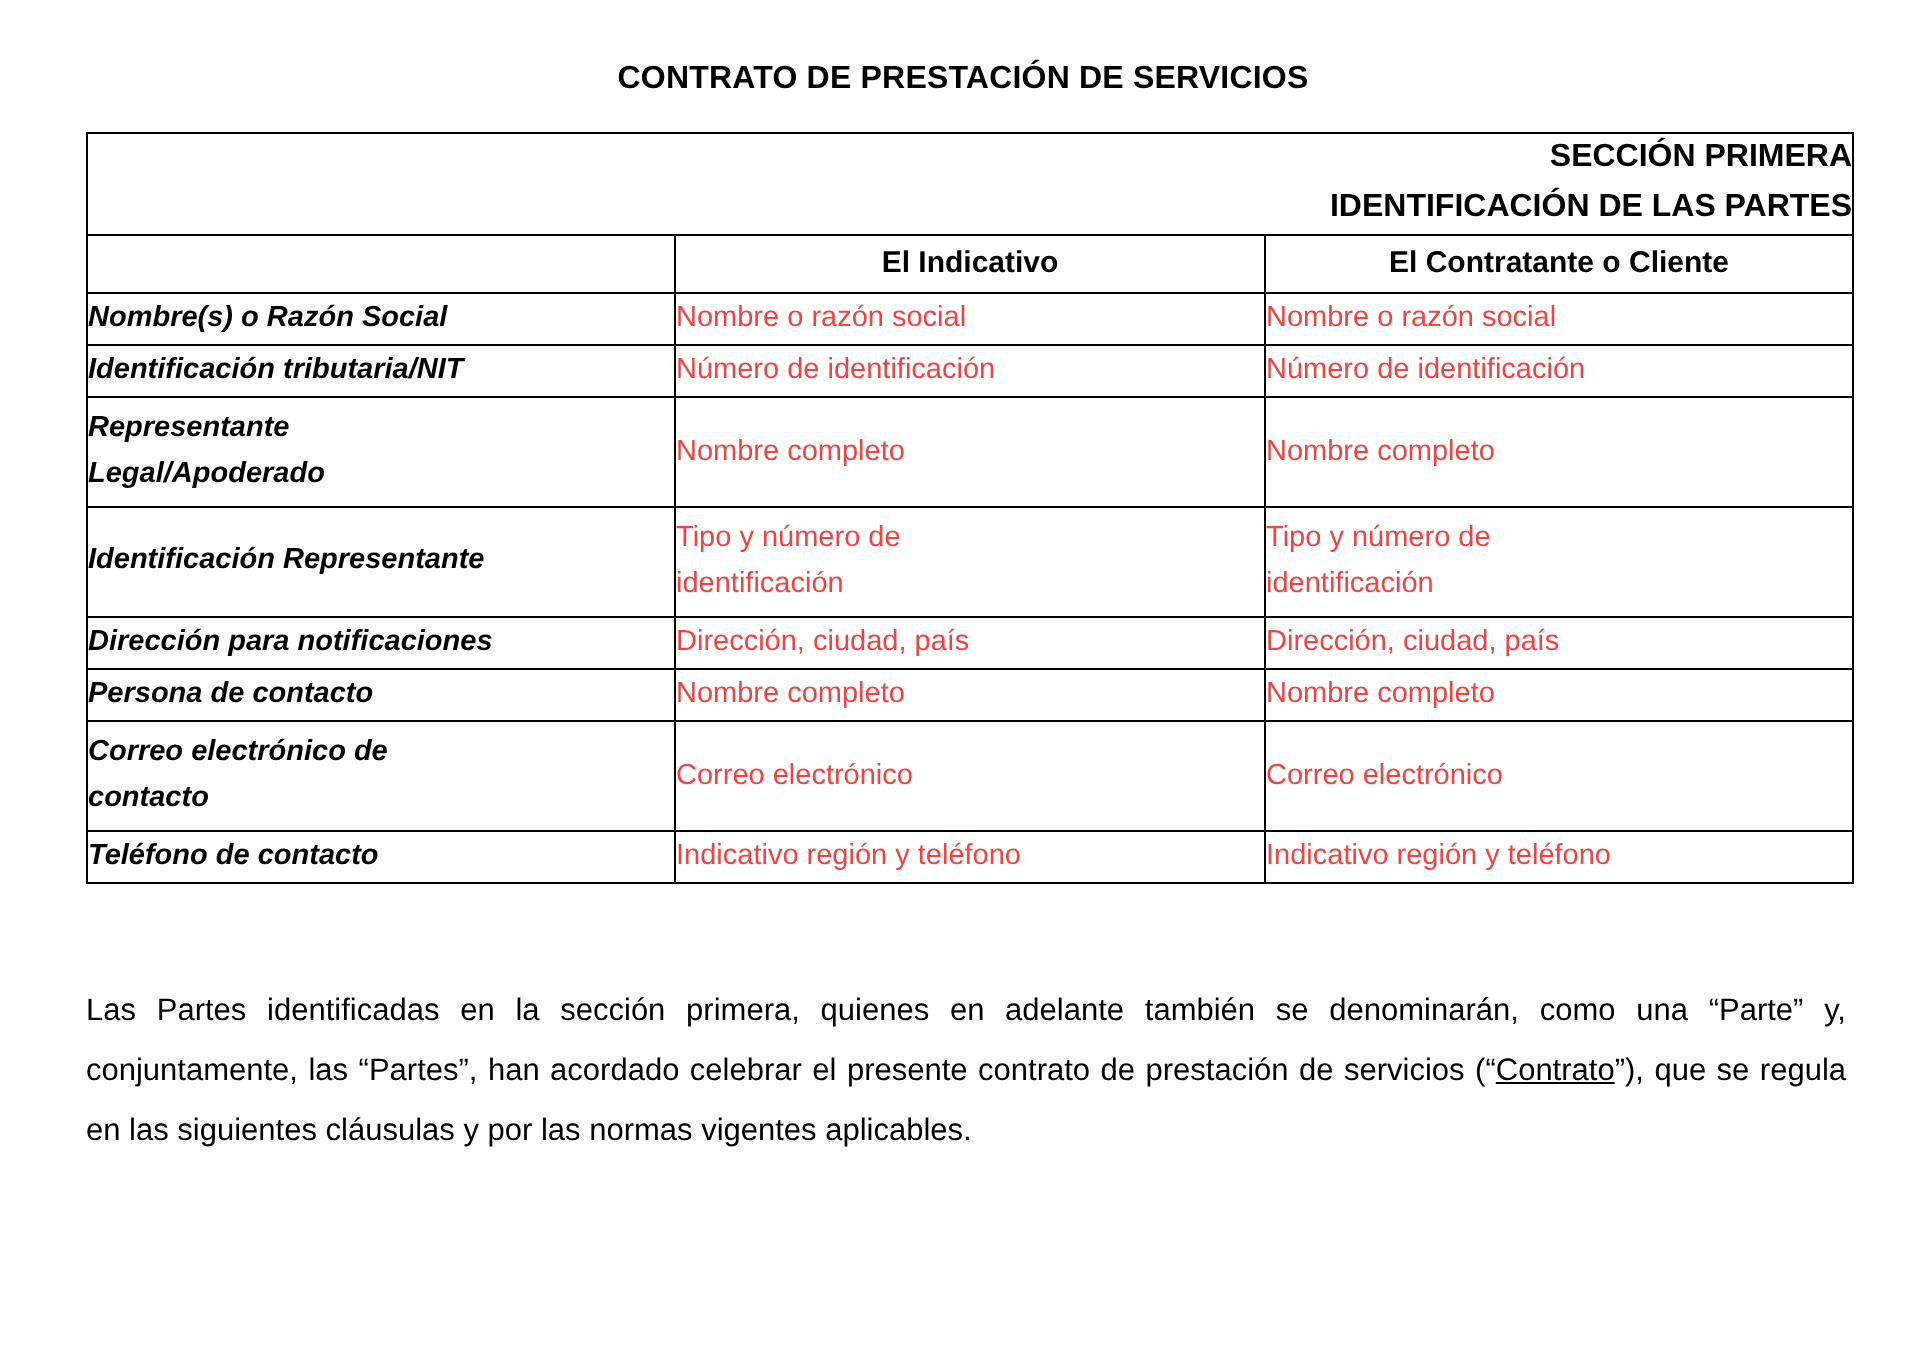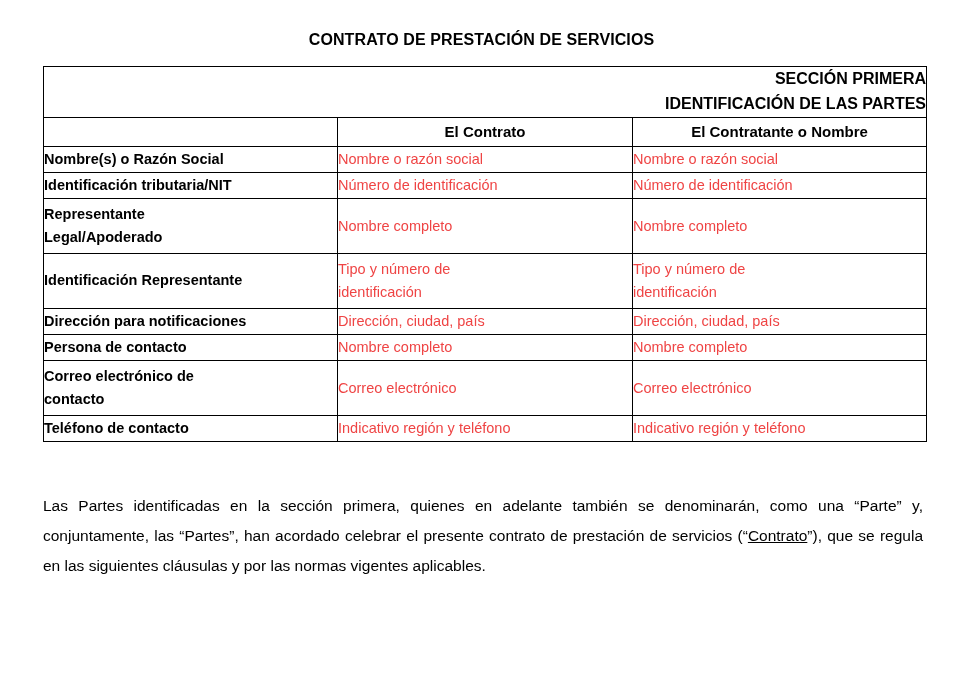--- a/index.html
+++ b/index.html
@@ -85,21 +85,21 @@
   }
 
   
   td.row-label {
     font-weight: bold;
     font-size: 14.5px;
     text-align: left;
     padding: 3px 8px 4px 10px;
     line-height: 1.6;
   }
-  td.row-label .ln { display: block; }
+  td.row-label .ln { display: block; font-style: italic; }
 
   
   td.value {
     color: #ef4444;
     font-size: 14.5px;
     font-weight: normal;
     text-align: left;
     padding: 3px 8px 4px 9px;
     line-height: 1.55;
   }
@@ -142,22 +142,22 @@
       </colgroup>
       <thead>
         <tr>
           <th class="section-banner" colspan="3">
             <span class="ln">SECCIÓN PRIMERA</span>
             <span class="ln">IDENTIFICACIÓN DE LAS PARTES</span>
           </th>
         </tr>
         <tr>
           <th class="col-head blank"></th>
-          <th class="col-head">El Contrato</th>
-          <th class="col-head">El Contratante o Nombre</th>
+          <th class="col-head">El Indicativo</th>
+          <th class="col-head">El Contratante o Cliente</th>
         </tr>
       </thead>
       <tbody id="parties-body">
           <tr class="r-single">
             <td class="row-label">
               <span class="ln">Nombre(s) o Razón Social</span>
             </td>
             <td class="value">
               <span class="ln">Nombre o razón social</span>
             </td>

